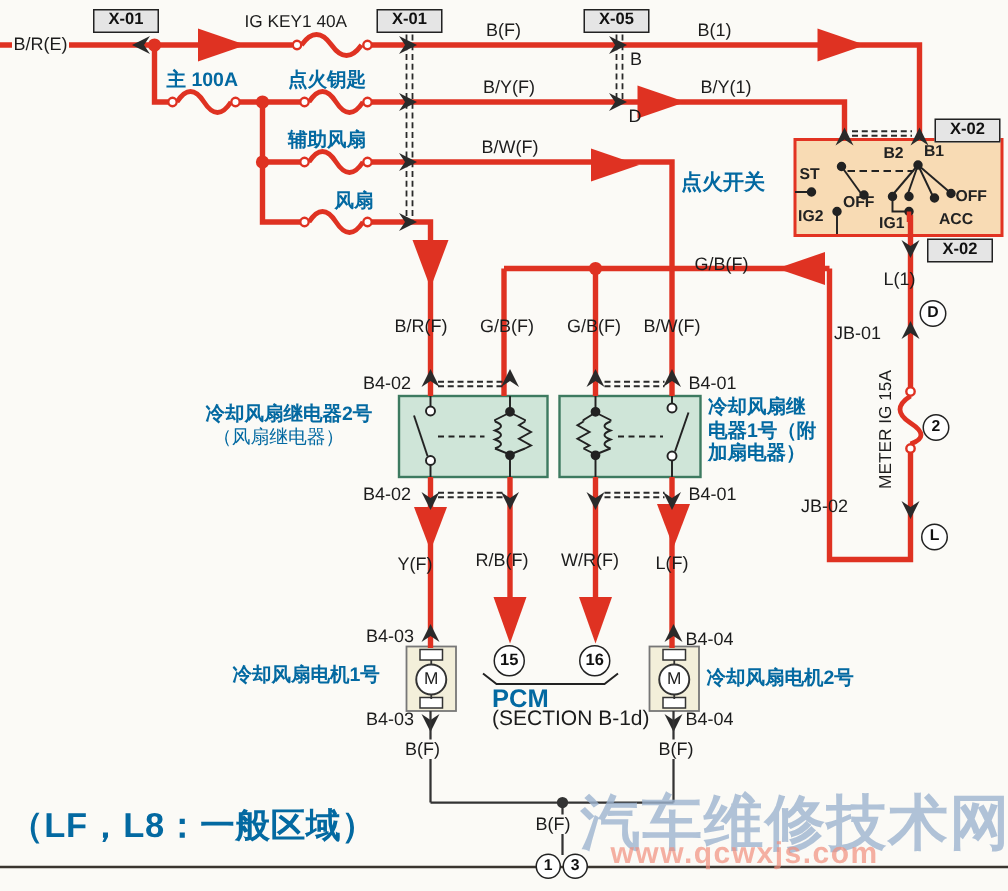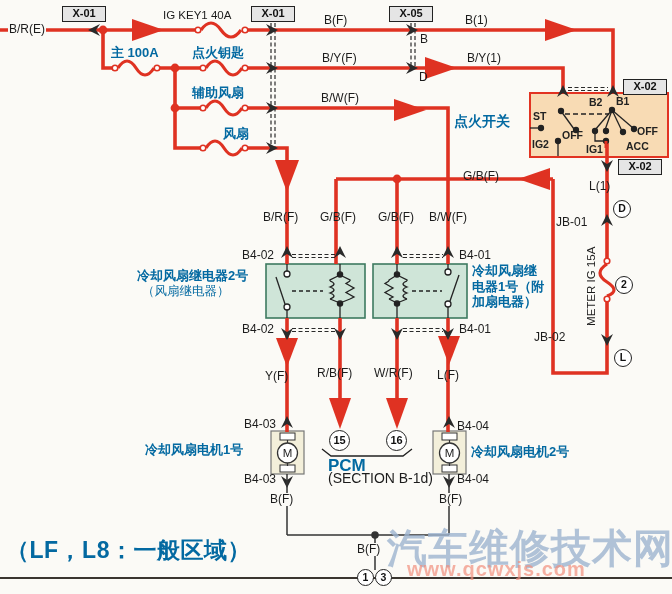--- a/index.html
+++ b/index.html
@@ -280,21 +280,21 @@
 <span class="lbl cn" style="left:472px;top:263px;width:76px;white-space:normal;word-break:break-all;line-height:15.5px;">冷却风扇继电器1号（附加扇电器）</span>
 
 <span class="lbl" style="left:265px;top:370px;">Y(F)</span>
 <span class="lbl" style="left:317px;top:367px;">R/B(F)</span>
 <span class="lbl" style="left:374px;top:367px;">W/R(F)</span>
 <span class="lbl" style="left:437px;top:369px;">L(F)</span>
 <span class="lbl" style="left:244px;top:418px;">B4-03</span>
 <span class="lbl" style="left:244px;top:473px;">B4-03</span>
 <span class="lbl" style="left:457px;top:420px;">B4-04</span>
 <span class="lbl" style="left:457px;top:473px;">B4-04</span>
-<span class="lbl cn" style="left:145px;top:443px;text-align:right;">冷却风扇电机1号</span>
+<span class="lbl cn" style="left:155px;top:443px;text-align:right;">冷却风扇电机1号</span>
 <span class="lbl cn" style="left:471px;top:445px;">冷却风扇电机2号</span>
 <span class="lbl" style="left:281px;top:447px;width:13px;text-align:center;font-size:11.5px;">M</span>
 <span class="lbl" style="left:443px;top:447px;width:13px;text-align:center;font-size:11.5px;">M</span>
 <span class="circ c21" style="left:329px;top:430px;">15</span>
 <span class="circ c21" style="left:386px;top:430px;">16</span>
 <span class="lbl cn" style="left:328px;top:457px;font-size:17px;">PCM</span>
 <span class="lbl" style="left:328px;top:471px;font-size:14px;">(SECTION B-1d)</span>
 
 <span class="lbl bg" style="left:269px;top:493px;">B(F)</span>
 <span class="lbl bg" style="left:438px;top:493px;">B(F)</span>

